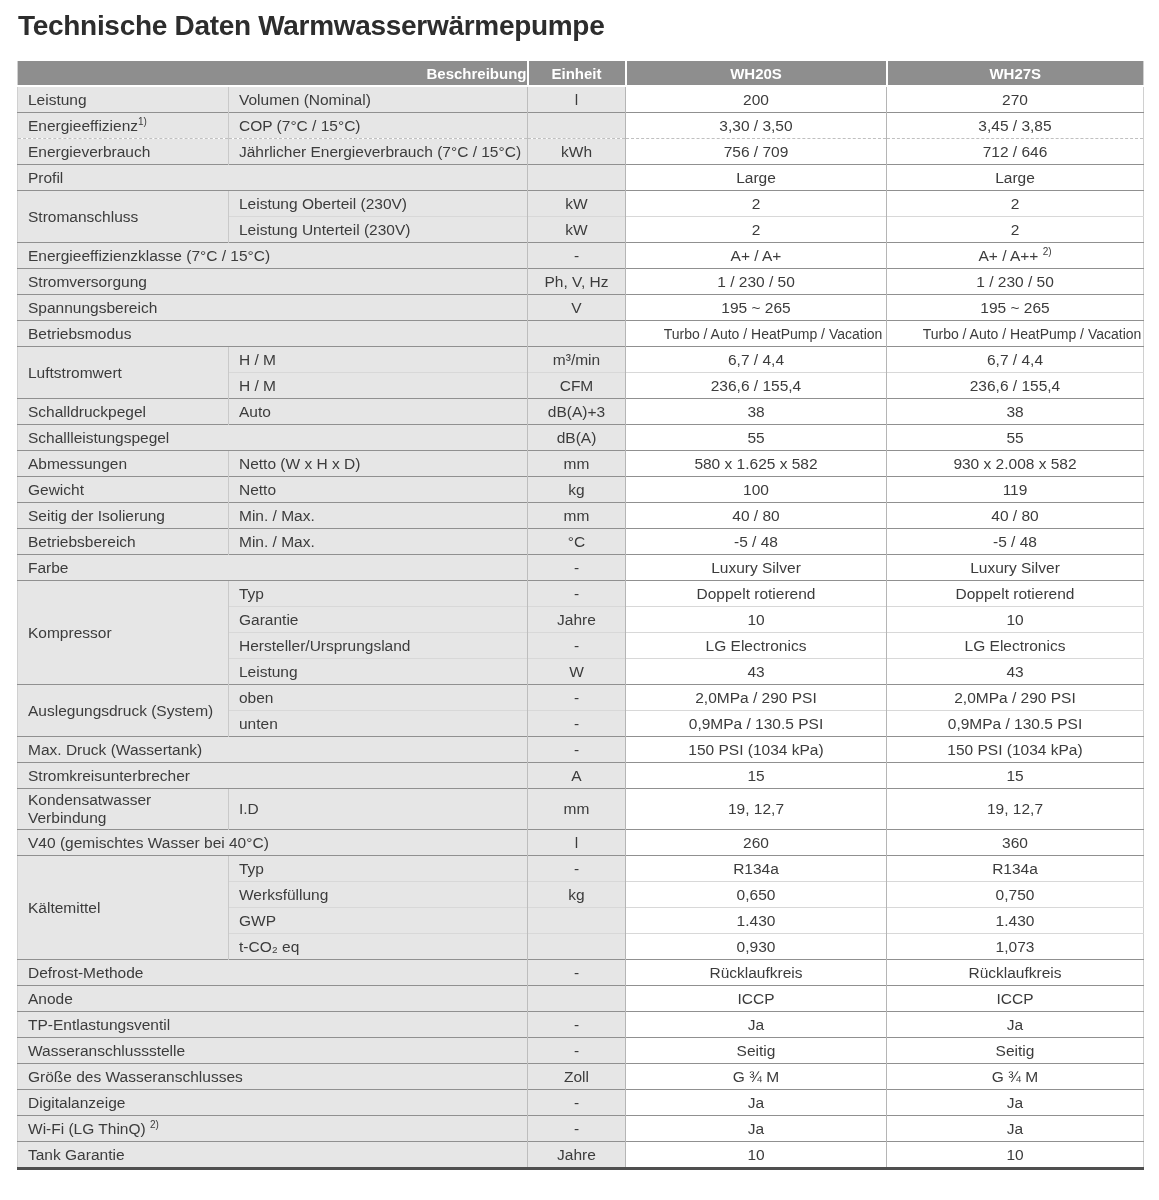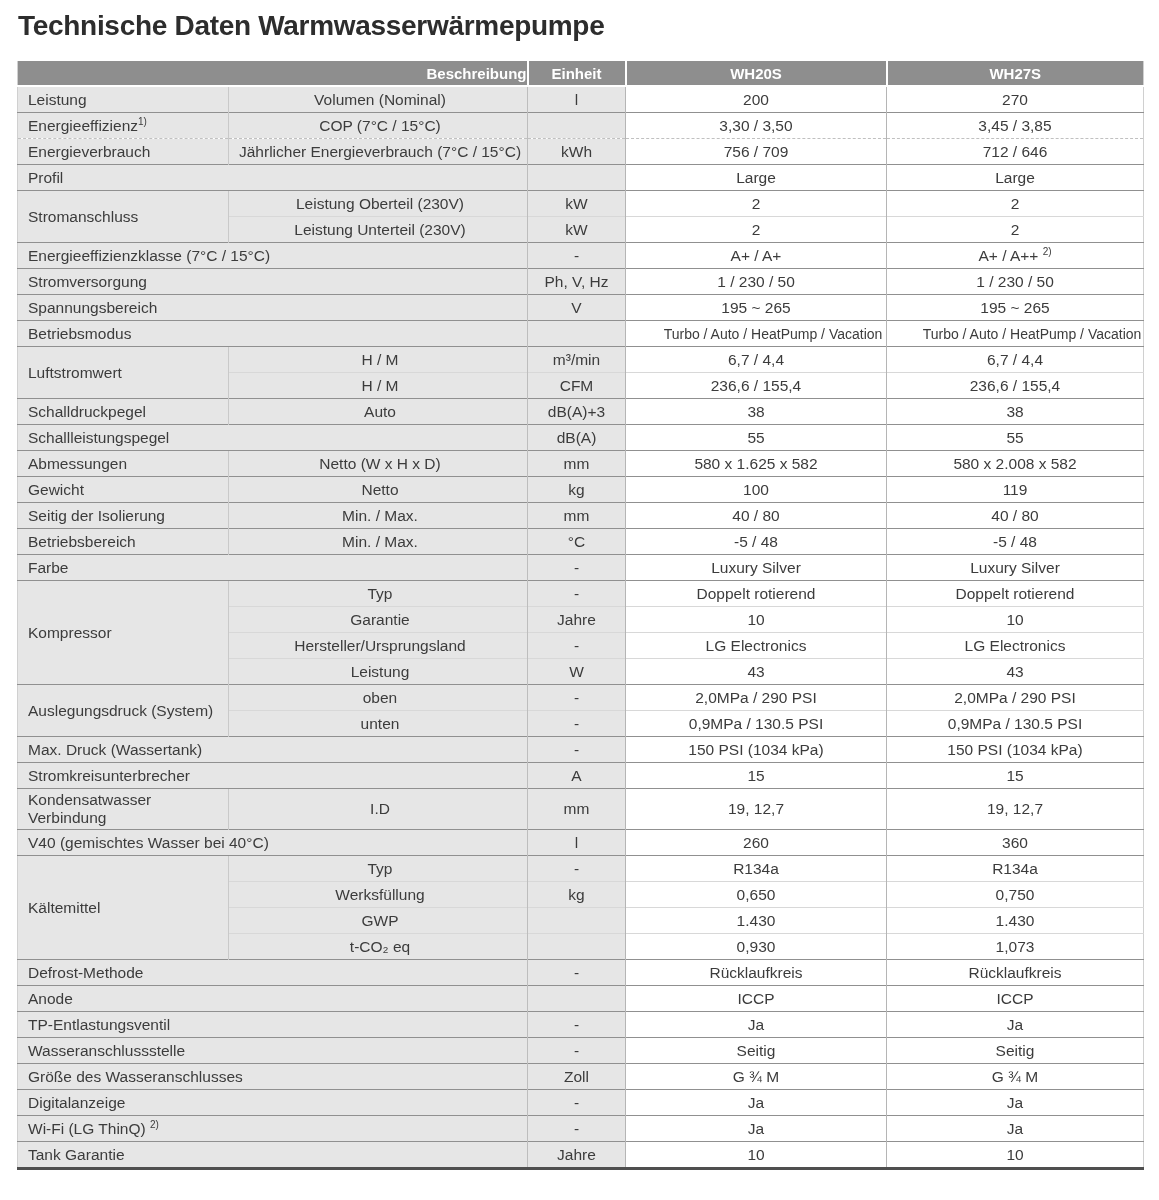--- a/index.html
+++ b/index.html
@@ -57,21 +57,21 @@
     padding-left: 10px;
     padding-right: 6px;
     margin-top: 32px;
   }
   td.c1 { white-space: normal; }
   td.unit {
     background: #e6e6e6;
     text-align: center;
     border-left: 1px solid #bdbdbd;
   }
-  td.c2 { border-left: 1px solid #c9c9c9; text-align: center; }
+  td.c2 { border-left: 1px solid #c9c9c9; }
   td.val {
     background: #ffffff;
     text-align: center;
     border-left: 1px solid #b5b5b5;
   }
   tr.sep-group td  { border-top: 1px solid #909090; }
   tr.sep-light td  { border-top: 1px solid #d8d8d8; }
   tr.sep-dashed td { border-top: 1px dashed #c0c0c0; }
   tr.tall td { height: 40px; }
   tr.small-val td.val { font-size: 14px; padding-left: 34px; }
@@ -192,21 +192,21 @@
           <td class="lab c1" colspan="2"><span>Schallleistungspegel</span></td>
           <td class="unit"><span>dB(A)</span></td>
           <td class="val v1"><span>55</span></td>
           <td class="val v2"><span>55</span></td>
         </tr>
         <tr class="sep-group">
           <td class="lab c1"><span>Abmessungen</span></td>
           <td class="lab c2"><span>Netto (W x H x D)</span></td>
           <td class="unit"><span>mm</span></td>
           <td class="val v1"><span>580 x 1.625 x 582</span></td>
-          <td class="val v2"><span>580 x 2.008 x 582</span></td>
+          <td class="val v2"><span>930 x 2.008 x 582</span></td>
         </tr>
         <tr class="sep-group">
           <td class="lab c1"><span>Gewicht</span></td>
           <td class="lab c2"><span>Netto</span></td>
           <td class="unit"><span>kg</span></td>
           <td class="val v1"><span>100</span></td>
           <td class="val v2"><span>119</span></td>
         </tr>
         <tr class="sep-group">
           <td class="lab c1"><span>Seitig der Isolierung</span></td>

